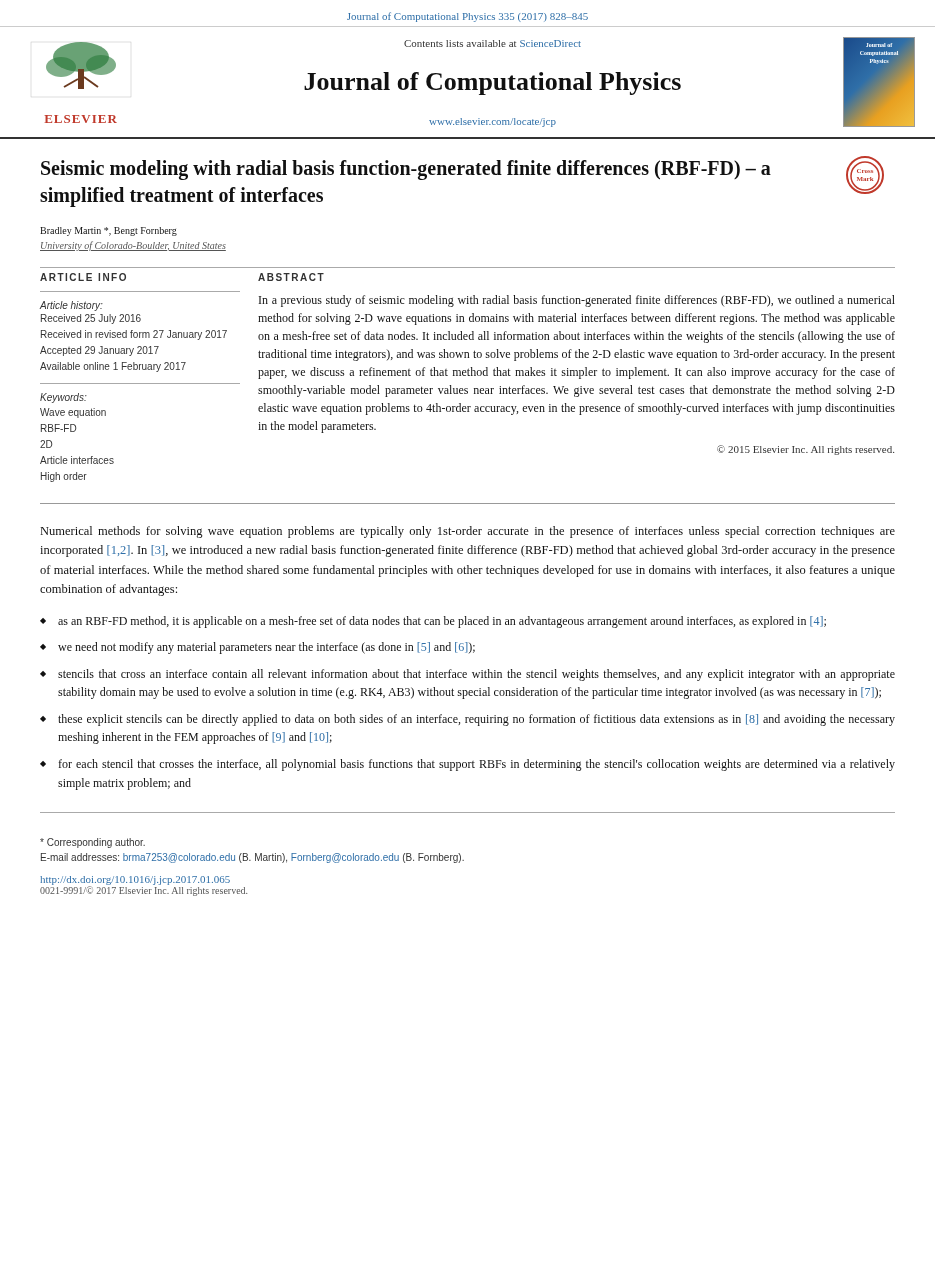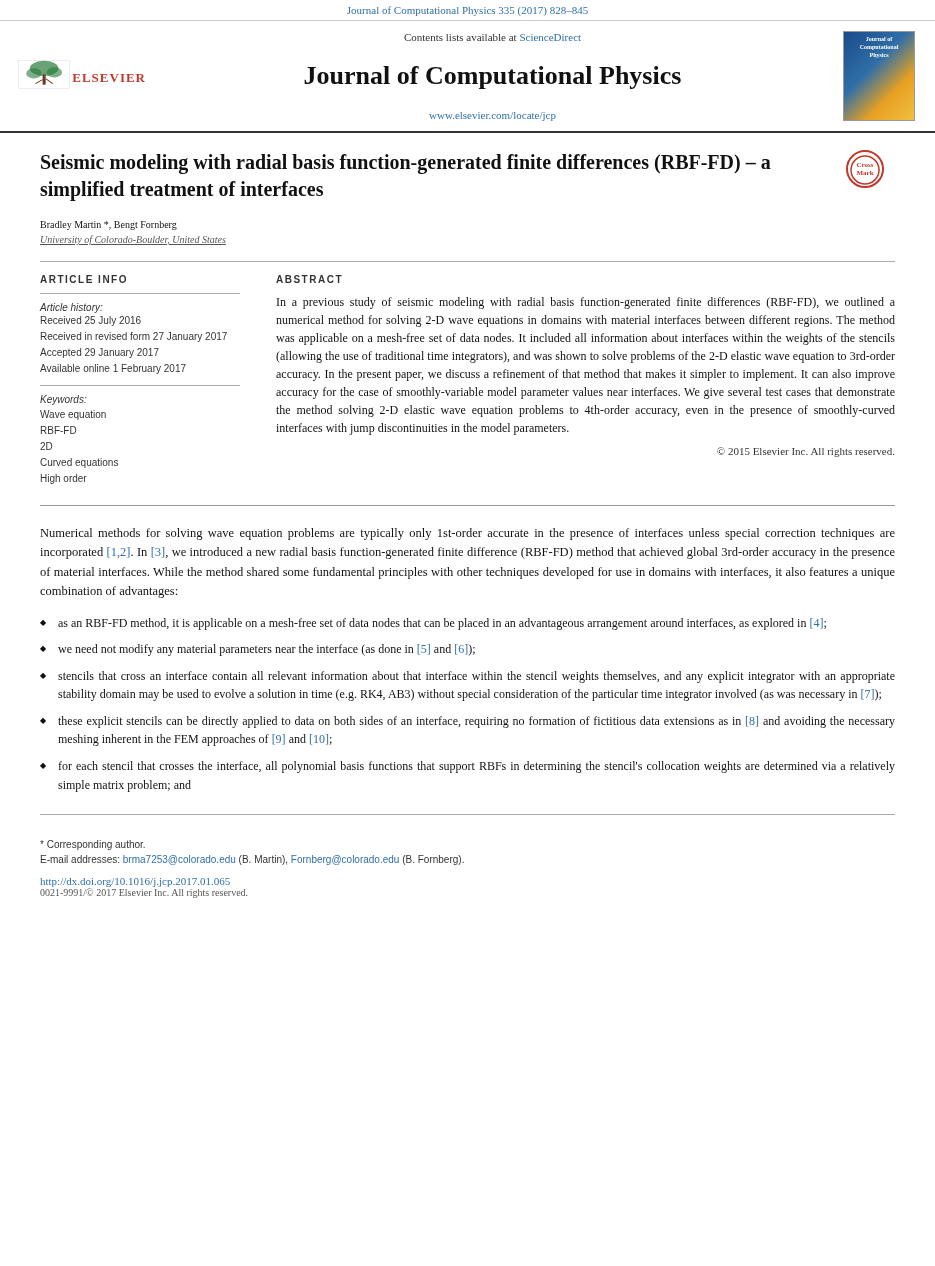--- a/index.html
+++ b/index.html
@@ -6,37 +6,37 @@
     body {
       background: #fff;
       font-family: 'Times New Roman', Times, serif;
       font-size: 13px;
       color: #000;
       width: 935px;
       min-height: 1266px;
     }
     .top-bar {
       text-align: center;
-      padding: 4px 0 4px;
+      padding: 10px 0 4px;
       font-size: 11px;
       color: #2f6fa8;
       border-bottom: 1px solid #ccc;
     }
     .header-area {
       display: flex;
       align-items: stretch;
       border-bottom: 2px solid #333;
       padding: 10px 16px;
       gap: 10px;
     }
     .header-logo-left {
       width: 130px;
       flex-shrink: 0;
       display: flex;
-      flex-direction: row;
+      flex-direction: column;
       align-items: center;
       justify-content: center;
     }
     .elsevier-logo {
       width: 110px;
       height: 70px;
     }
     .elsevier-text {
       font-size: 13px;
       font-weight: bold;
@@ -140,23 +140,23 @@
     }
     .affiliation-line {
       font-size: 10px;
       color: #555;
       font-style: italic;
       text-decoration: underline;
       margin-bottom: 16px;
     }
     .two-col {
       display: flex;
-      gap: 36px;
+      gap: 18px;
       margin-top: 10px;
-      padding-top: 12px;
+      padding-top: 4px;
       border-top: 1px solid #aaa;
     }
     .left-col {
       width: 200px;
       flex-shrink: 0;
     }
     .right-col {
       flex: 1;
     }
     .section-header {
@@ -350,21 +350,21 @@
       <div class="info-label">Article history:</div>
       <div class="info-row">Received 25 July 2016</div>
       <div class="info-row">Received in revised form 27 January 2017</div>
       <div class="info-row">Accepted 29 January 2017</div>
       <div class="info-row">Available online 1 February 2017</div>
       <hr class="article-info-divider">
       <div class="keywords-header">Keywords:</div>
       <div class="keyword-item">Wave equation</div>
       <div class="keyword-item">RBF-FD</div>
       <div class="keyword-item">2D</div>
-      <div class="keyword-item">Curved equations</div>
+      <div class="keyword-item">Article interfaces</div>
       <div class="keyword-item">High order</div>
     </div>
 
     <div class="right-col">
       <div class="section-header">ABSTRACT</div>
       <div class="abstract-text">In a previous study of seismic modeling with radial basis function-generated finite differences (RBF-FD), we outlined a numerical method for solving 2-D wave equations in domains with material interfaces between different regions. The method was applicable on a mesh-free set of data nodes. It included all information about interfaces within the weights of the stencils (allowing the use of traditional time integrators), and was shown to solve problems of the 2-D elastic wave equation to 3rd-order accuracy. In the present paper, we discuss a refinement of that method that makes it simpler to implement. It can also improve accuracy for the case of smoothly-variable model parameter values near interfaces. We give several test cases that demonstrate the method solving 2-D elastic wave equation problems to 4th-order accuracy, even in the presence of smoothly-curved interfaces with jump discontinuities in the model parameters.</div>
       <div class="copyright-line">© 2015 Elsevier Inc. All rights reserved.</div>
     </div>
   </div>
 

